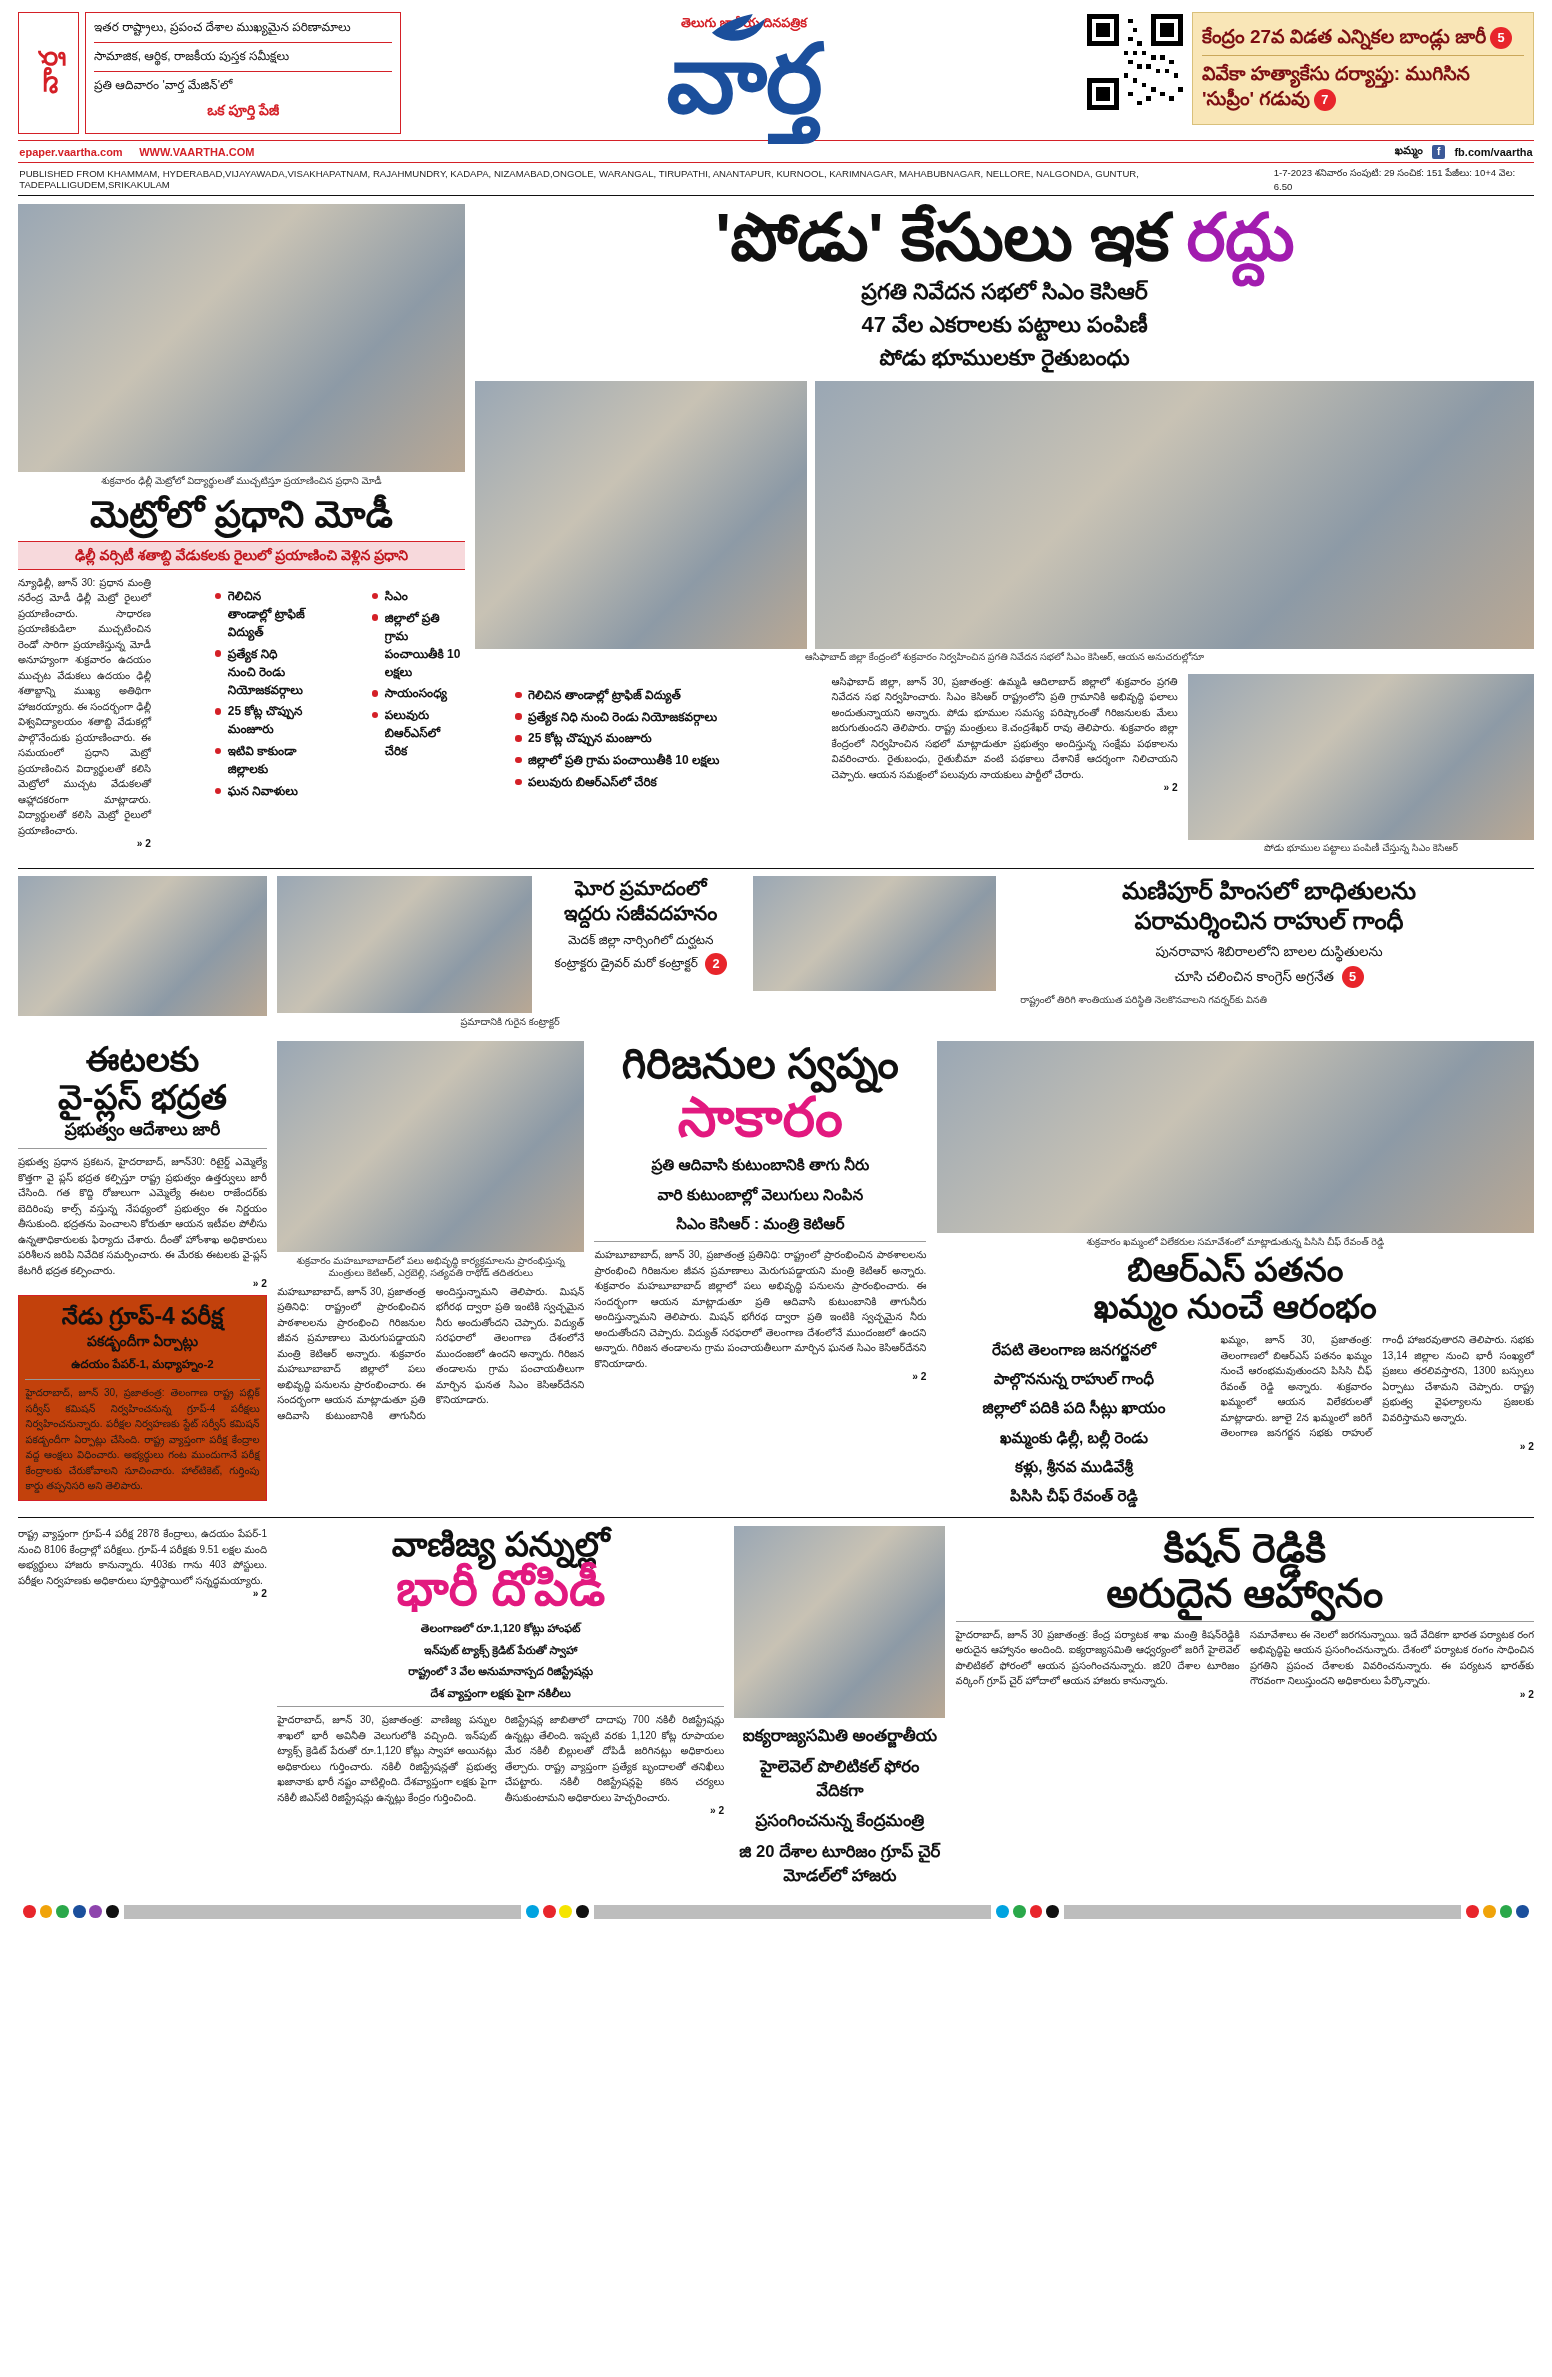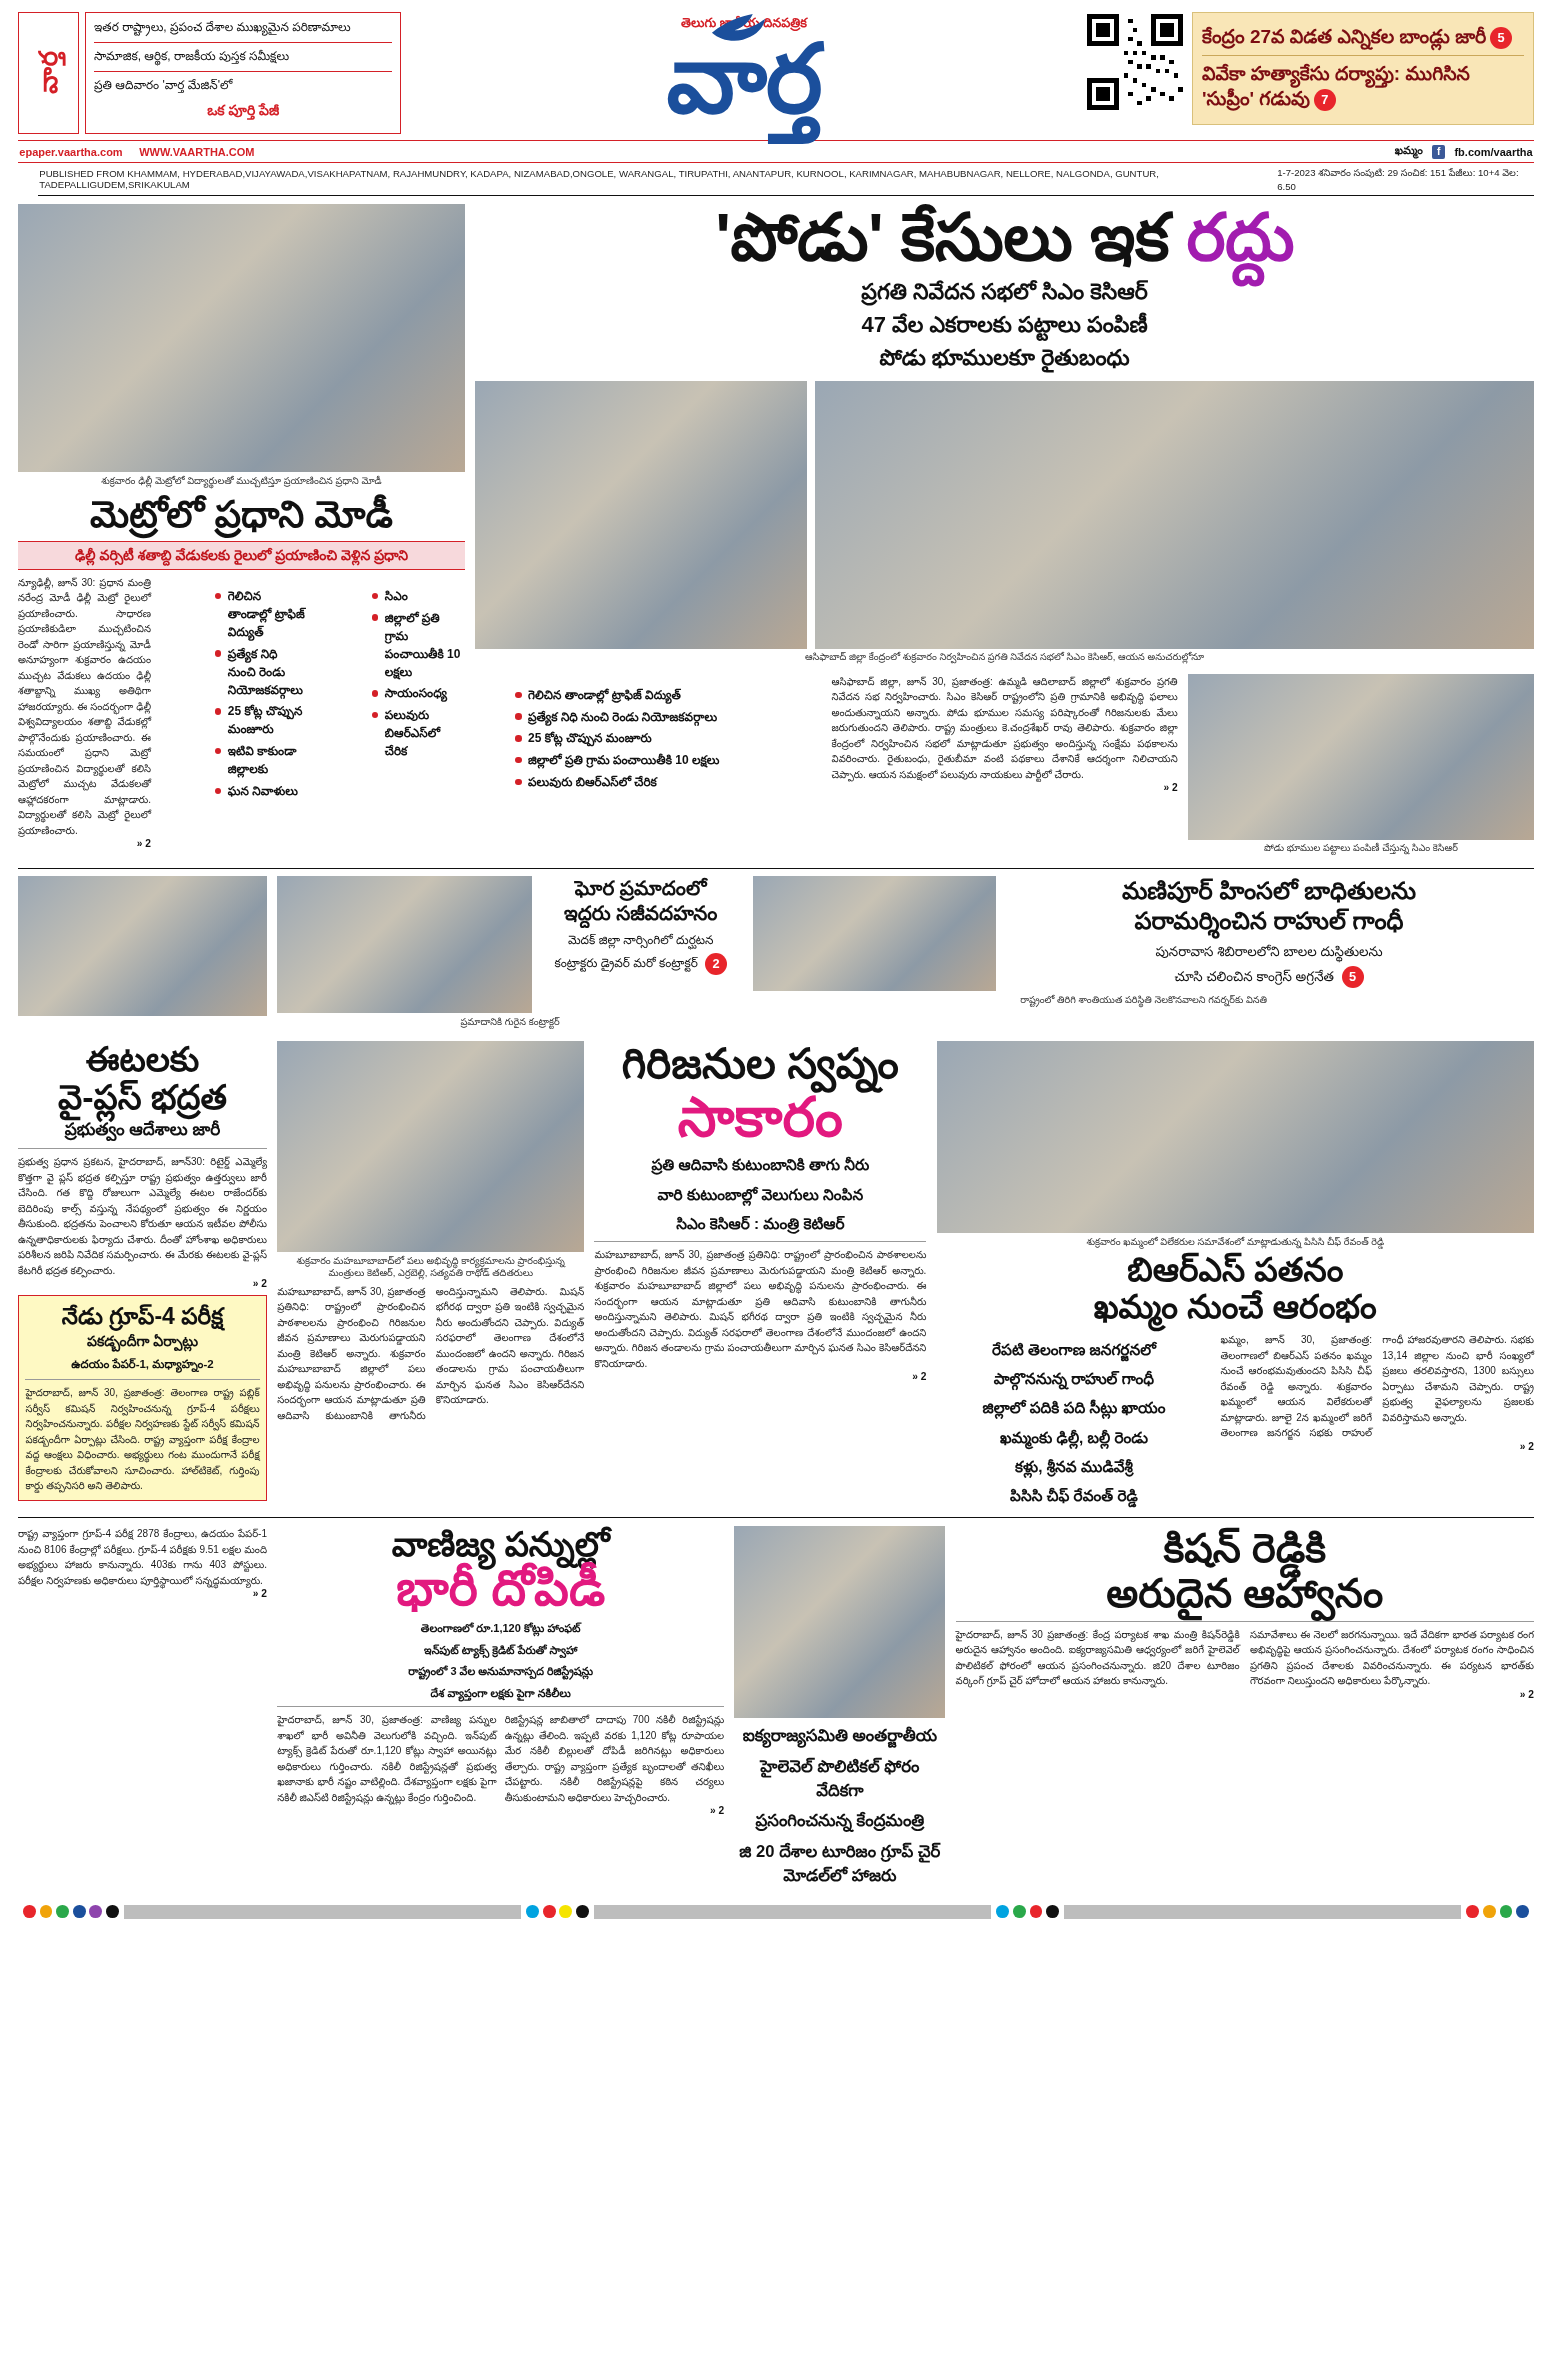--- a/index.html
+++ b/index.html
@@ -143,21 +143,20 @@
   .subbar .left { color: #d42027; display:flex; gap: 16.6px; align-items:center; }
   .subbar .right { display:flex; gap: 9px; align-items:center; color:#111; }
   .fb-badge {
     background: #3b5998; color: #fff; border-radius: 1.9px;
     padding: 1.3px 5.1px; font-size: 10.2px;
   }
   .pubrow {
     display:flex; justify-content: space-between; align-items:center;
     font-size: 9.6px; padding: 3.2px 1.3px 3.8px 1.3px; border-bottom: 1.3px solid #111;
     color:#222;
-    margin-left:20px;
   }
 
   
   .photo {
     background: #c9ccd1;
     position: relative;
     overflow: hidden;
   }
   .photo .ph-grad {
     position: absolute; inset: 0;
@@ -254,21 +253,21 @@
   .mid .m3 { width: 332px; }
   .mid .m4 { flex:1; }
 
   .girijan-head { font-size: 42px; font-weight:bold; text-align:center; line-height:1.1; }
   .girijan-head2 { font-size: 55px; font-weight:bold; text-align:center; color:#e2197f; line-height:1.1; }
   .girijan-sub { font-size: 15.3px; text-align:center; line-height:1.5; margin-top: 6.4px; font-weight:bold;}
 
   .brs-head { font-size: 33px; font-weight:bold; text-align:center; line-height:1.12; }
 
   .group4 {
-    background: #fef9c3; border: 1.3px solid #d42027; padding: 6.4px; margin-top: 6.4px;
+    background: #c2410c; border: 1.3px solid #d42027; padding: 6.4px; margin-top: 6.4px;
   }
   .group4 .g-title { font-size: 23px; font-weight:bold; text-align:center; line-height:1.15; }
   .group4 .g-sub { font-size: 14px; font-weight:bold; text-align:center; margin-top:3.8px;}
   .group4 .g-note { font-size: 11.5px; font-weight:bold; text-align:center; margin-top:5.1px; color:#111;}
 
   
   .bottom { display:flex; gap: 10.2px; margin-top: 9px; border-top: 1.3px solid #111; padding-top: 7.7px;}
   .bottom .b1 { width: 249px; }
   .bottom .b2 { width: 447px; }
   .bottom .b3 { width: 211px; }

